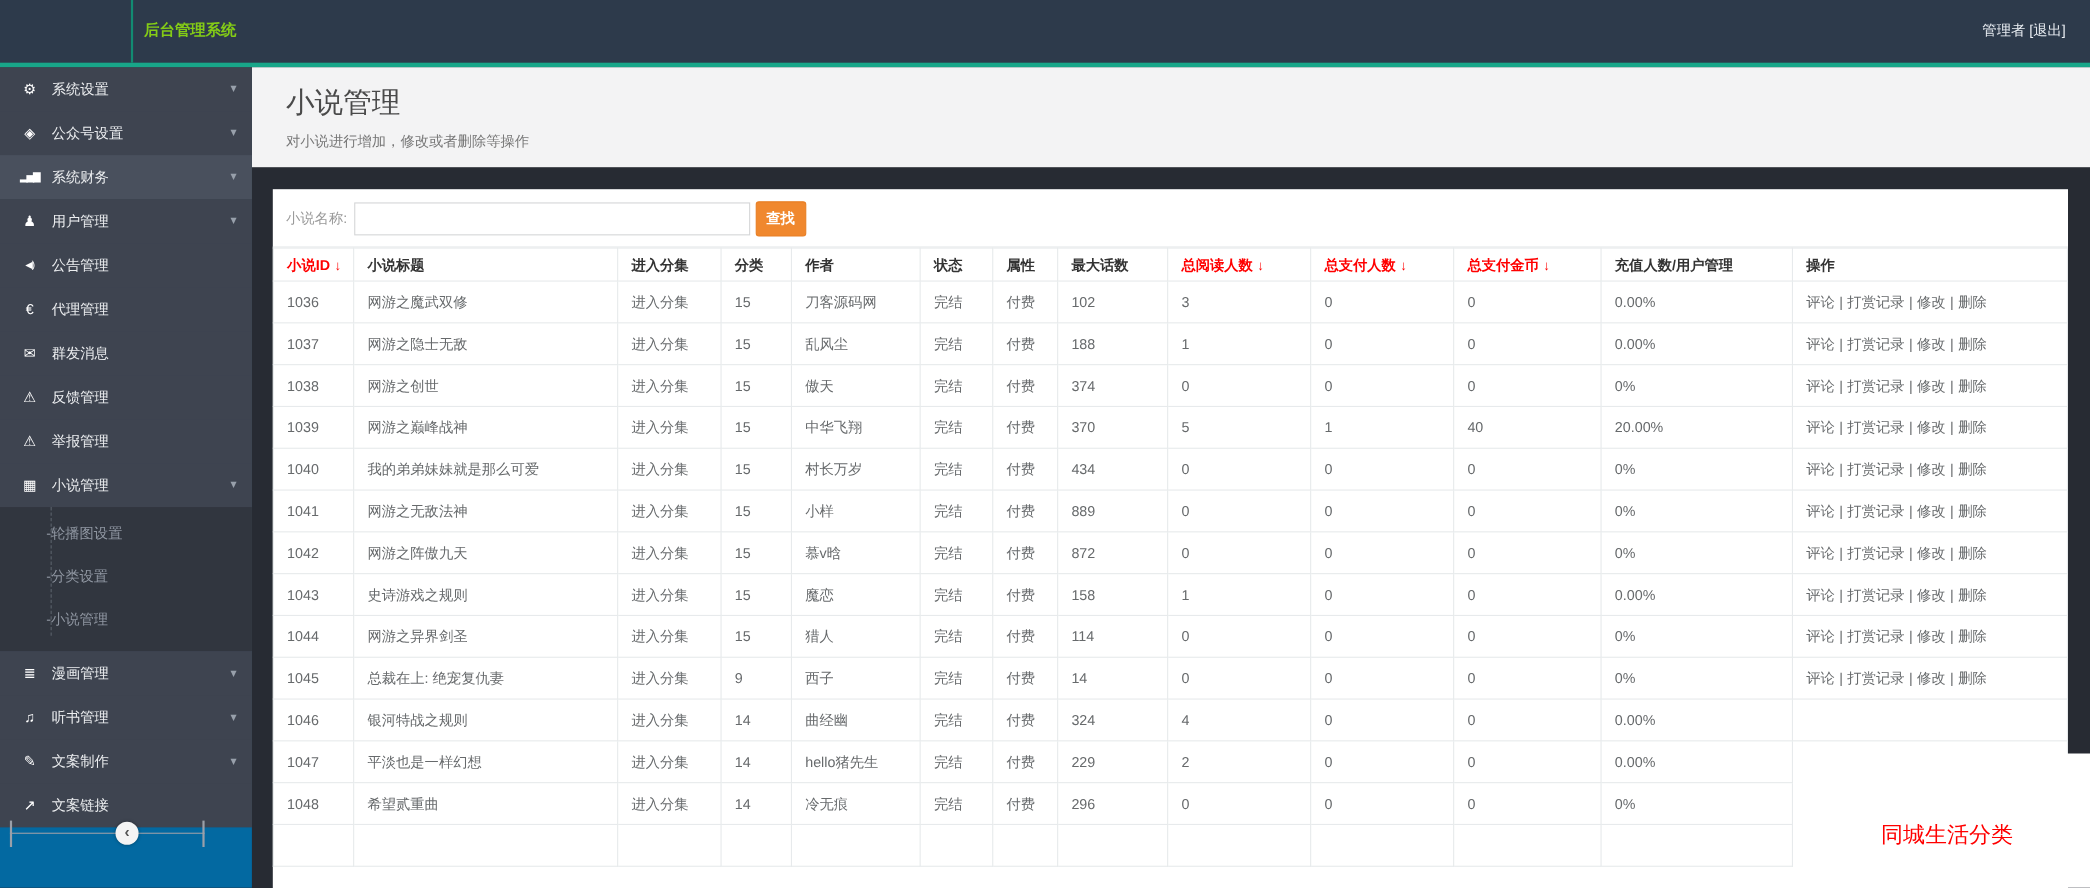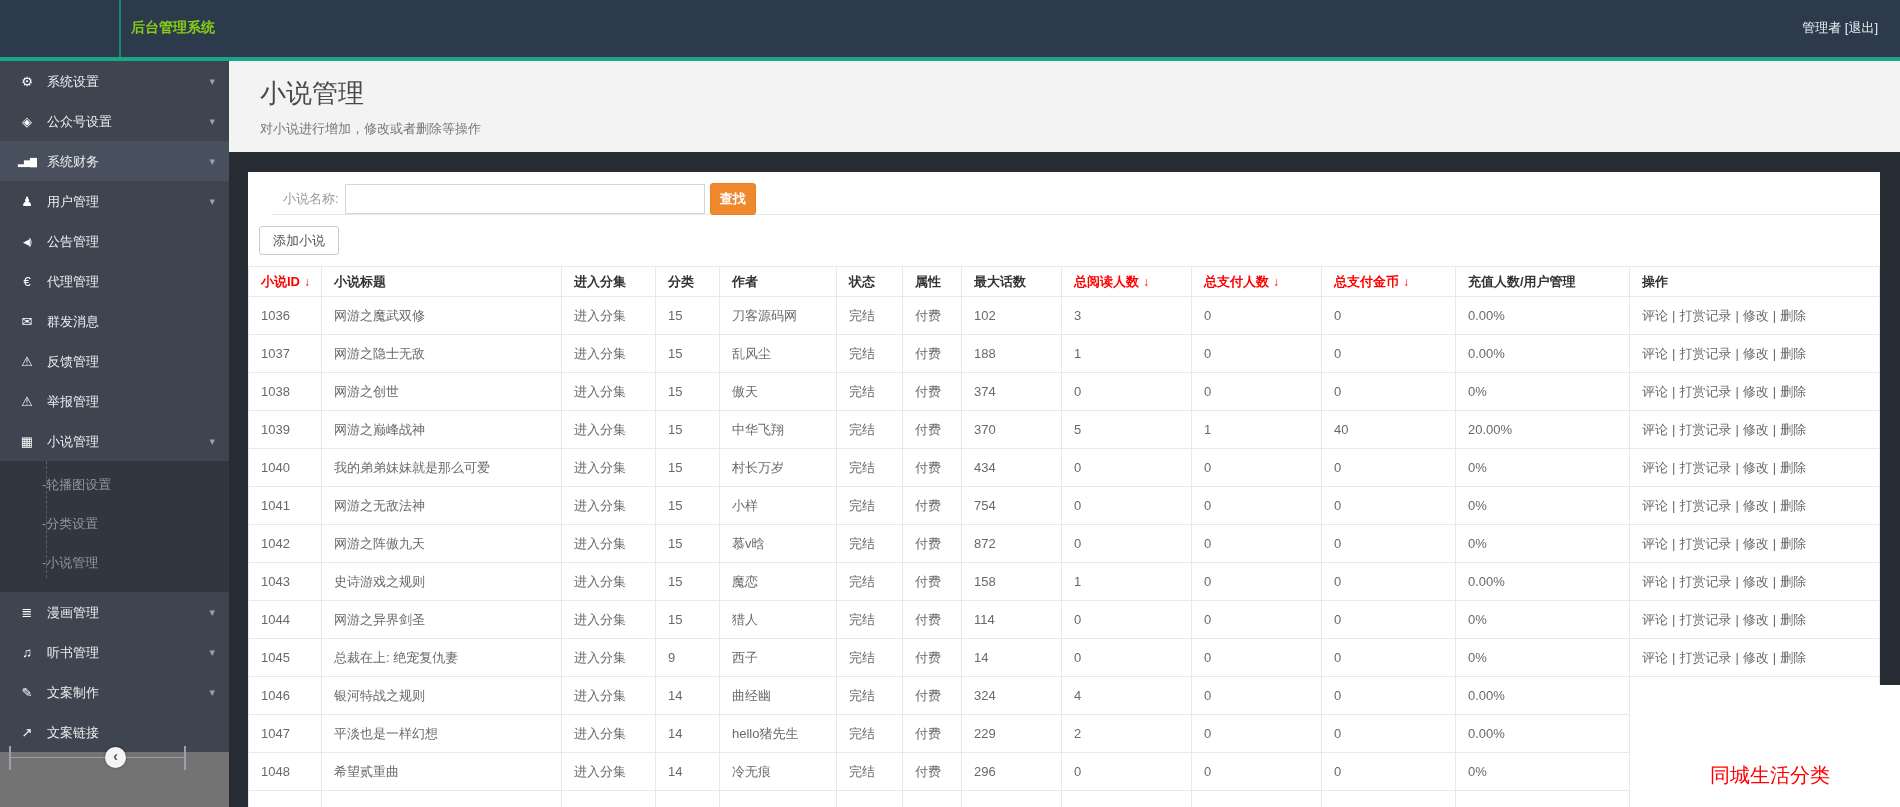--- a/index.html
+++ b/index.html
@@ -8,21 +8,21 @@
 
   
   .topbar { position:absolute; left:0; top:0; width:1900px; height:61px;
     background:#2d3a4b; border-bottom:4px solid #18a689; z-index:30; }
   .topbar .green-sep { position:absolute; left:119px; top:0; width:2px; height:57px; background:#128b72; }
   .topbar .brand { position:absolute; left:131px; top:19px; color:#84cc16; font-size:14px; font-weight:bold; }
   .topbar .user-area { position:absolute; right:22px; top:19px; color:#e9edf2; font-size:13px; }
   .topbar .user-area span { color:#e9edf2; }
 
   
-  .sidebar { position:absolute; left:0; top:61px; width:229px; bottom:0; background:#737373; z-index:20; }
+  .sidebar { position:absolute; left:0; top:61px; width:229px; bottom:0; background:#0369a1; z-index:20; }
   .side-menu { background:#3e4450; }
   .menu-item { position:relative; height:40px; line-height:40px; background:#3e4450; cursor:pointer; }
   .menu-item.active { background:#49505d; }
   .menu-item .mi-icon { display:inline-block; width:22px; margin-left:16px; color:#ffffff;
     font-size:13px; text-align:center; vertical-align:middle; }
   .menu-item .mi-icon.small { font-size:9px; letter-spacing:-1px; }
   .menu-item .mi-label { color:#eceef0; font-size:13px; margin-left:9px; vertical-align:middle; }
   .menu-item .mi-caret { position:absolute; right:14px; top:0; color:#98a0ab; font-size:11px; }
   .submenu { position:relative; background:#31363f; padding:4px 0 10px 0; }
   .submenu:before { content:""; position:absolute; left:46px; top:0; bottom:14px;
@@ -38,21 +38,21 @@
     color:#555; font-size:14px; font-weight:bold; cursor:pointer; box-shadow:0 0 3px rgba(0,0,0,.4); }
 
   
   .main { position:absolute; left:229px; top:61px; right:0; bottom:0; background:#272b33; }
   .page-heading { height:91px; background:#f3f3f4; padding:15px 0 0 31px; }
   .page-heading h2 { color:#4a4a4a; font-size:26px; font-weight:normal; }
   .page-heading .sub { color:#777; font-size:13px; margin-top:9px; }
   .wrapper { padding:20px 20px 0 19px; }
   .ibox { background:#ffffff; min-height:650px; }
 
-  .search-row { height:43px; padding:11px 0 12px 12px; border-bottom:1px solid #e7eaec;margin-left:23px; }
+  .search-row { height:53px; padding:11px 0 12px 12px; border-bottom:1px solid #e7eaec; }
   .search-row label { color:#999; font-size:13px; vertical-align:middle; }
   .search-row input { width:360px; height:30px; border:1px solid #d5d6d8; margin-left:6px;
     vertical-align:middle; font-size:13px; padding:0 6px; }
   .btn-orange { height:32px; width:46px; margin-left:5px; background:#f0882e; border:1px solid #e87f25;
     color:#fff; font-size:13px; font-weight:bold; border-radius:3px; vertical-align:middle; cursor:pointer; }
   .toolbar-row { height:51px; padding:11px 0 0 11px; }
   .btn-default { height:29px; padding:0 13px; background:#fff; border:1px solid #ccc; border-radius:3px;
     color:#555; font-size:13px; cursor:pointer; }
 
   table.grid { width:100%; border-collapse:collapse; table-layout:fixed; }
@@ -61,21 +61,21 @@
   table.grid th { height:30px; color:#333; font-weight:bold; }
   table.grid th.red { color:#ff0000; }
   table.grid th .sort-arrow { color:#ff0000; font-weight:normal; font-size:12px; margin-left:4px; }
   table.grid td { height:38px; color:#676a6c; }
   .op-link { color:#676a6c; cursor:pointer; text-decoration:none; }
   .op-sep { color:#676a6c; margin:0 4px; }
   .enter-link { color:#676a6c; cursor:pointer; }
 
   
   .ad-overlay { position:absolute; left:1401px; top:624px; right:0; bottom:0; background:#ffffff; z-index:10; }
-  .ad-overlay .ad-text { position:absolute; left:80px; top:60px; color:#ff0000; font-size:20px;margin-top:17px; }
+  .ad-overlay .ad-text { position:absolute; left:80px; top:60px; color:#ff0000; font-size:20px; }
 </style>
 </head>
 <body>
 
 <div class="topbar">
   <div class="green-sep"></div>
   <span class="brand">后台管理系统</span>
   <div class="user-area">
     <span>管理者</span>
     <span style="cursor:pointer;">[退出]</span>
@@ -115,23 +115,20 @@
 <main class="main">
   <div class="page-heading">
     <h2>小说管理</h2>
     <div class="sub">对小说进行增加，修改或者删除等操作</div>
   </div>
   <div class="wrapper">
     <div class="ibox">
       <div class="search-row">
         <label>小说名称:</label><input type="text" value="" style=""><button class="btn-orange">查找</button>
       </div>
-      <div class="toolbar-row">
-        <button class="btn-default">添加小说</button>
-      </div>
       <table class="grid" id="novel-table">
           <colgroup>
             <col style="width: 73px;">
             <col style="width: 240px;">
             <col style="width: 94px;">
             <col style="width: 64px;">
             <col style="width: 117px;">
             <col style="width: 66px;">
             <col style="width: 59px;">
             <col style="width: 100px;">
@@ -235,21 +232,21 @@
               <td><span class="op-link">评论</span><span class="op-sep">|</span><span class="op-link">打赏记录</span><span class="op-sep">|</span><span class="op-link">修改</span><span class="op-sep">|</span><span class="op-link">删除</span></td>
             </tr>
             <tr>
               <td><span>1041</span></td>
               <td><span>网游之无敌法神</span></td>
               <td><span class="enter-link">进入分集</span></td>
               <td><span>15</span></td>
               <td><span>小样</span></td>
               <td><span>完结</span></td>
               <td><span>付费</span></td>
-              <td><span>754</span></td>
+              <td><span>889</span></td>
               <td><span>0</span></td>
               <td><span>0</span></td>
               <td><span>0</span></td>
               <td><span>0%</span></td>
               <td><span class="op-link">评论</span><span class="op-sep">|</span><span class="op-link">打赏记录</span><span class="op-sep">|</span><span class="op-link">修改</span><span class="op-sep">|</span><span class="op-link">删除</span></td>
             </tr>
             <tr>
               <td><span>1042</span></td>
               <td><span>网游之阵傲九天</span></td>
               <td><span class="enter-link">进入分集</span></td>

